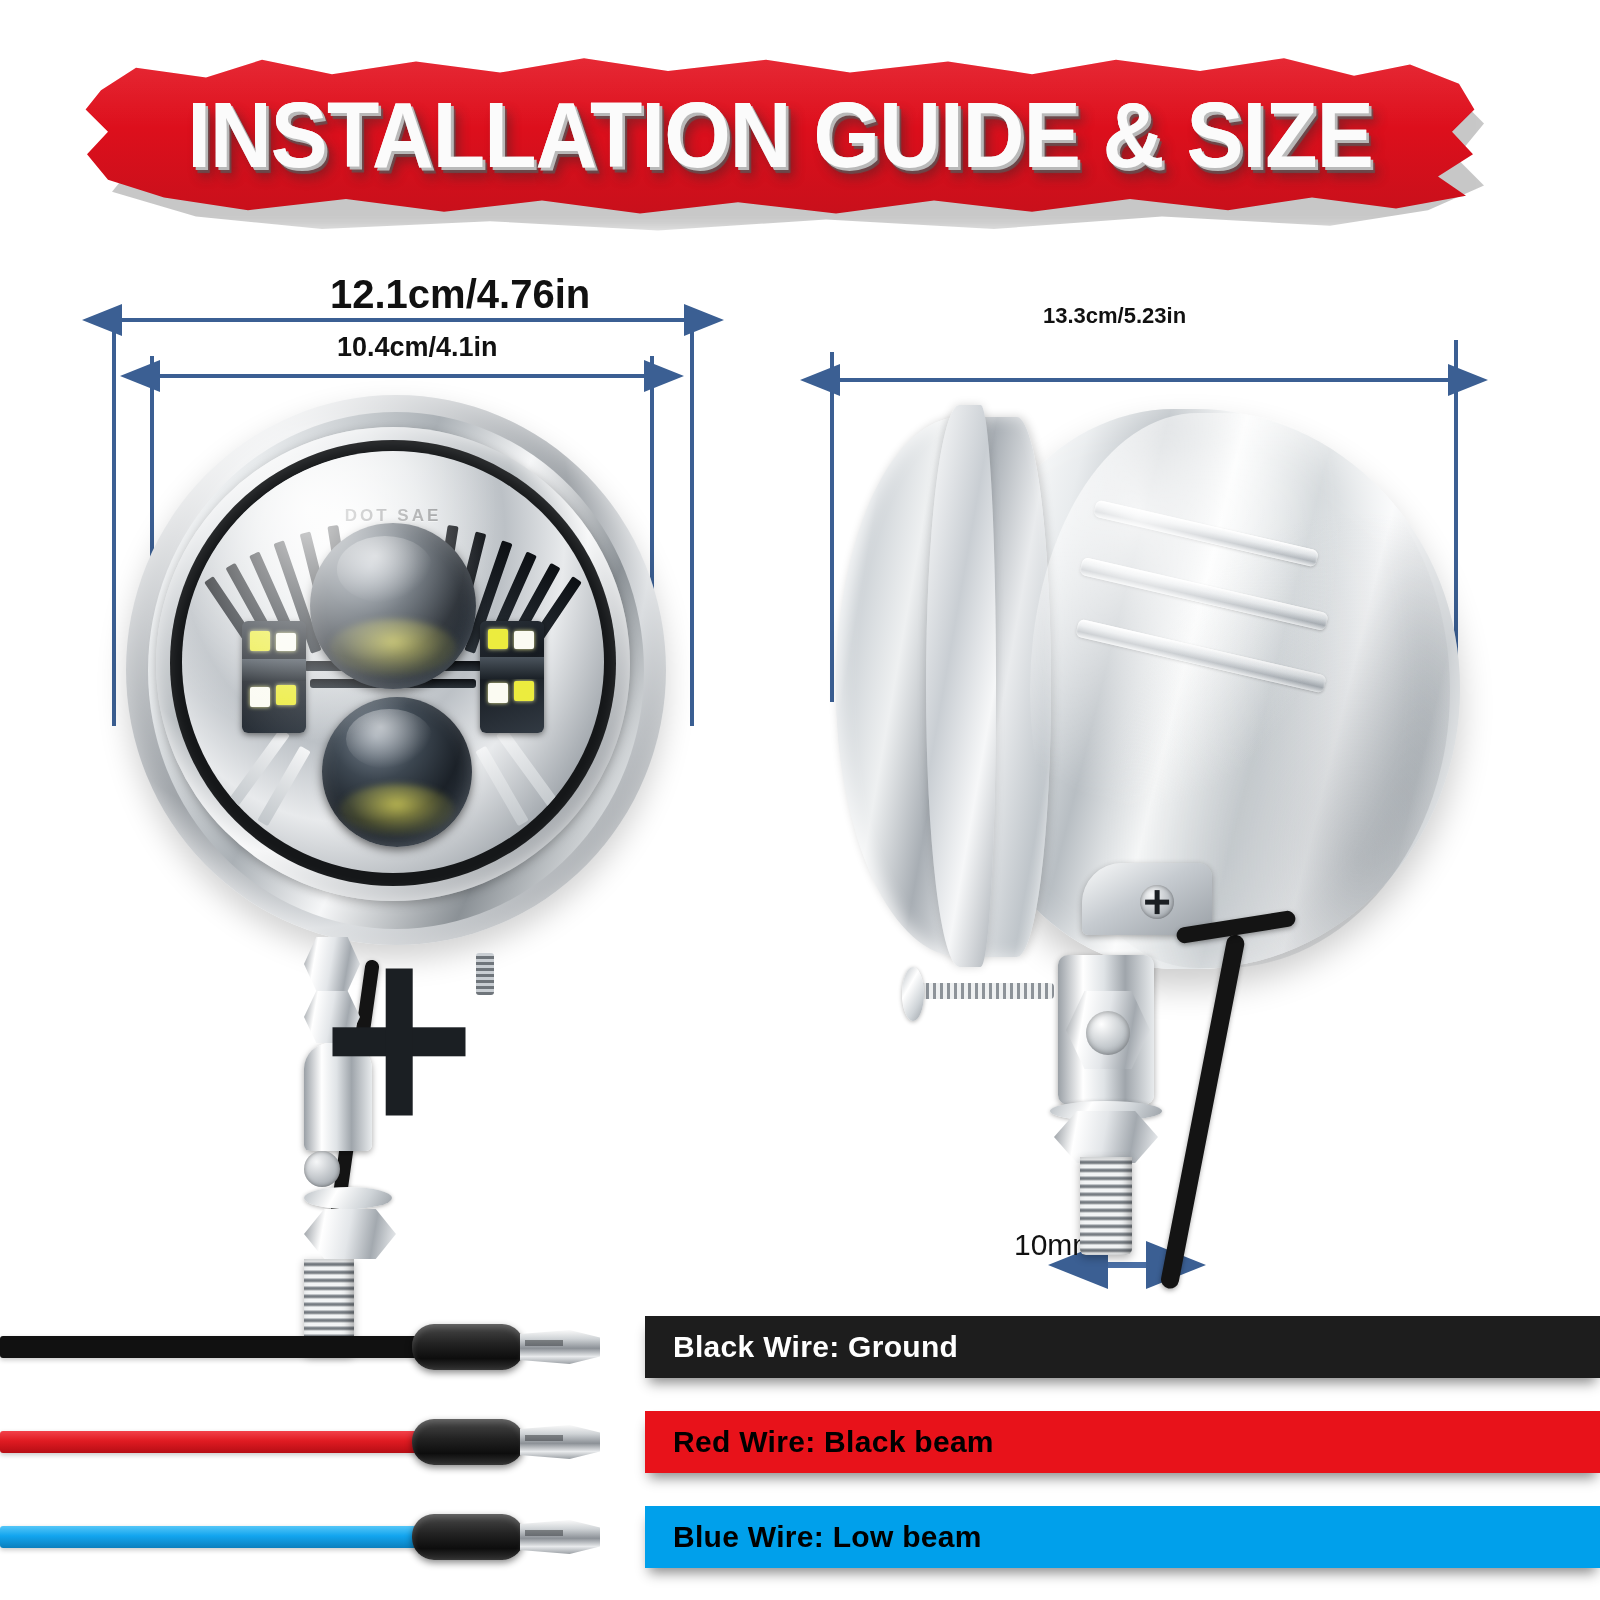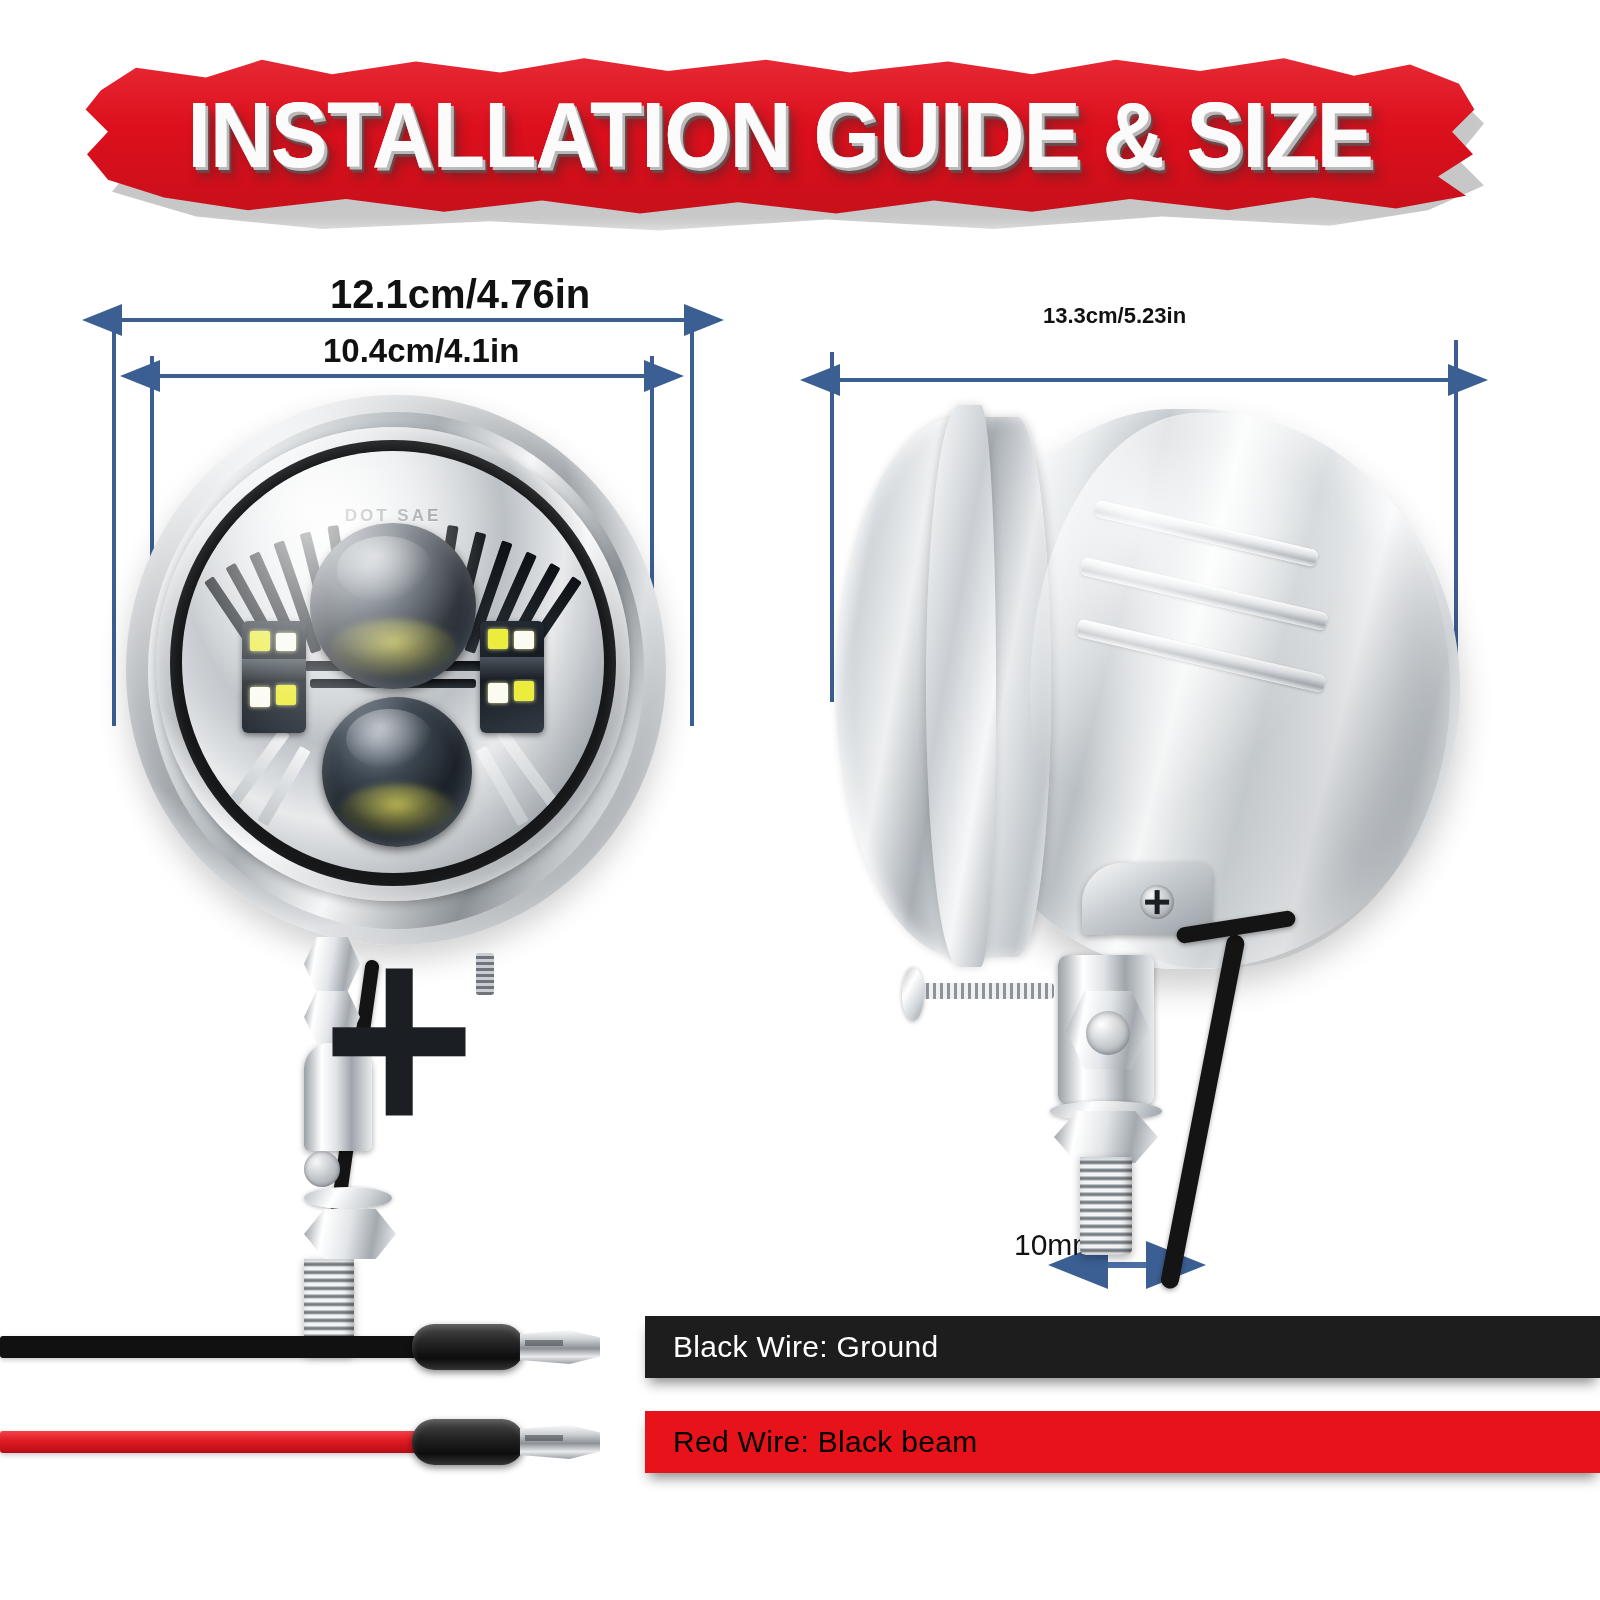--- a/index.html
+++ b/index.html
@@ -237,21 +237,21 @@
     box-shadow:0 2px 5px rgba(0,0,0,.35);
   }
   .tip:after{
     content:""; position:absolute; left:6%; top:30%; width:48%; height:16%;
     background:rgba(60,64,68,.55);
   }
   .wbar{
     position:absolute; height:62px; display:flex; align-items:center;
     padding-left:28px;
     font-family:"Liberation Sans Narrow","Liberation Sans", sans-serif;
-    font-weight:normal; font-size:30px; letter-spacing:.3px;
+    font-weight:bold; font-size:30px; letter-spacing:.3px;
     box-shadow:0 9px 12px -4px rgba(0,0,0,.45);
   }
 </style>
 </head>
 <body>
 
 <div class="stage">
 
   <div class="banner-wrap">
     <div class="banner-shadow"></div>
@@ -287,21 +287,21 @@
       <line x1="836" y1="380" x2="1452" y2="380" stroke="#3b5f93" stroke-width="4" marker-start="url(#arL)" marker-end="url(#arR)"></line>
     </g>
 
     <g>
       <line x1="1102" y1="1265" x2="1152" y2="1265" stroke="#4a6fa5" stroke-width="6" marker-start="url(#arL)" marker-end="url(#arR)"></line>
     </g>
   </svg>
 
   <div class="dimlabel" style="left:330px; top:272px; font-size:40px;">12.1cm/4.76in</div>
 
-  <div class="dimlabel" style="left:323px; top:332px; font-size:33px;">10.4cm/4.1in</div>
+  <div class="dimlabel" style="left:337px; top:332px; font-size:27px;">10.4cm/4.1in</div>
 
   <div class="dimlabel" style="left:1043px; top:303px; font-size:22px;">13.3cm/5.23in</div>
 
   <div class="dimlabel" style="left:1014px; top:1228px; font-size:30px; font-weight:normal;">10mm</div>
 
   <div class="prod" id="front-light">
 
     <div class="cable" style="left:258px; top:575px; width:14px; height:300px; transform:rotate(8deg); transform-origin:top center;"></div>
 
     <div class="fl-outer"></div>
@@ -418,14 +418,23 @@
   <div class="wire-row" style="top:1415px; height:80px;">
     <div class="wire-line" style="left:0px; top:16px; width:430px;
                 background:linear-gradient(180deg,#f2414a 0%,#e01b22 45%,#b60d14 100%);"></div>
     <div class="boot" style="left:412px; top:4px;"></div>
     <div class="tip" style="left:520px; top:10px;"></div>
     <div class="wbar" style="left:645px; top:-4px; width:955px; background:#e8121a; color:#000000;">
       <span>Red Wire: Black beam</span>
     </div>
   </div>
 
+  <div class="wire-row" style="top:1510px; height:80px;">
+    <div class="wire-line" style="left:0px; top:16px; width:430px;
+                background:linear-gradient(180deg,#55c6f7 0%,#12a5ef 45%,#0b7fbd 100%);"></div>
+    <div class="boot" style="left:412px; top:4px;"></div>
+    <div class="tip" style="left:520px; top:10px;"></div>
+    <div class="wbar" style="left:645px; top:-4px; width:955px; background:#00a0eb; color:#000000;">
+      <span>Blue Wire: Low beam</span>
+    </div>
+  </div>
 
 </div>
 
 </body></html>

